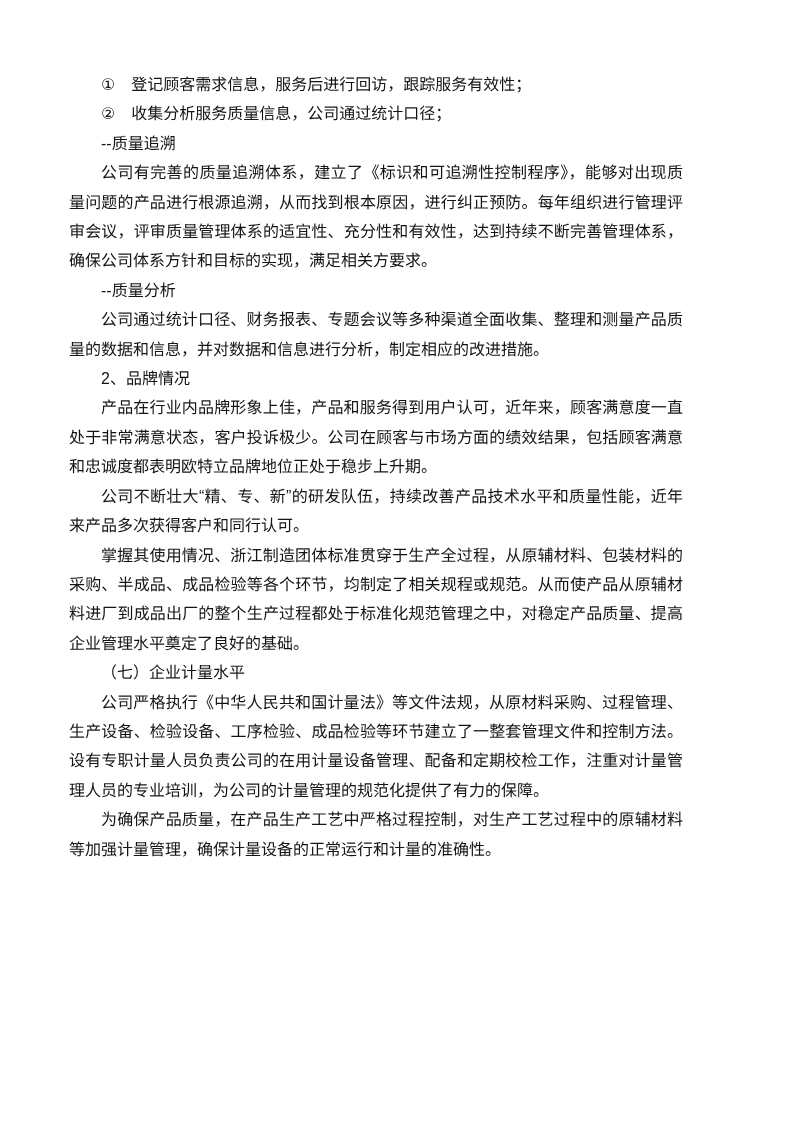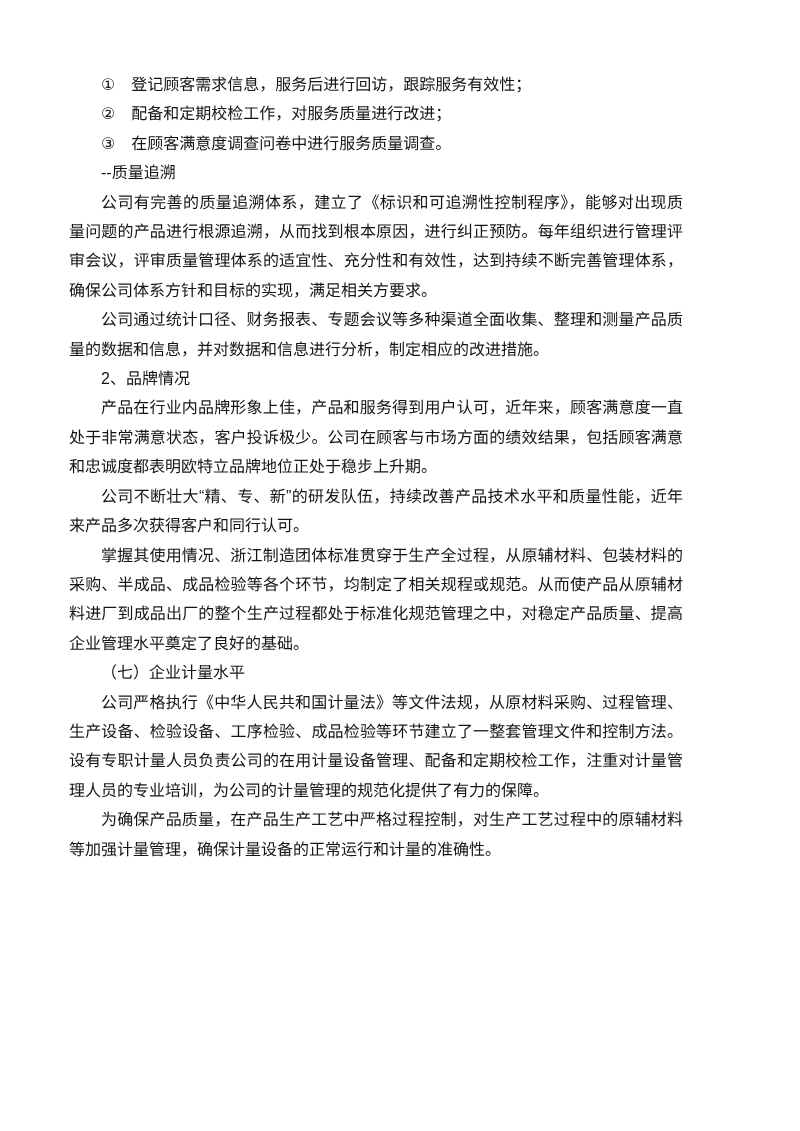--- a/index.html
+++ b/index.html
@@ -27,24 +27,24 @@
     padding: 0;
     text-indent: 2em;
     word-break: break-all;
   }
 </style>
 </head>
 <body>
 
 <div class="page">
   <p>①　登记顾客需求信息，服务后进行回访，跟踪服务有效性；</p>
-  <p>②　配备和定期校检工作，对服务质量进行改进；</p>
-  <p>③　在顾客满意度调查问卷中进行服务质量调查。</p>
+  <p>②　收集分析服务质量信息，公司通过统计口径；</p>
   <p>--质量追溯</p>
   <p>公司有完善的质量追溯体系，建立了《标识和可追溯性控制程序》，能够对出现质量问题的产品进行根源追溯，从而找到根本原因，进行纠正预防。每年组织进行管理评审会议，评审质量管理体系的适宜性、充分性和有效性，达到持续不断完善管理体系，确保公司体系方针和目标的实现，满足相关方要求。</p>
+  <p>--质量分析</p>
   <p>公司通过统计口径、财务报表、专题会议等多种渠道全面收集、整理和测量产品质量的数据和信息，并对数据和信息进行分析，制定相应的改进措施。</p>
   <p>2、品牌情况</p>
   <p>产品在行业内品牌形象上佳，产品和服务得到用户认可，近年来，顾客满意度一直处于非常满意状态，客户投诉极少。公司在顾客与市场方面的绩效结果，包括顾客满意和忠诚度都表明欧特立品牌地位正处于稳步上升期。</p>
   <p>公司不断壮大“精、专、新”的研发队伍，持续改善产品技术水平和质量性能，近年来产品多次获得客户和同行认可。</p>
   <p>掌握其使用情况、浙江制造团体标准贯穿于生产全过程，从原辅材料、包装材料的采购、半成品、成品检验等各个环节，均制定了相关规程或规范。从而使产品从原辅材料进厂到成品出厂的整个生产过程都处于标准化规范管理之中，对稳定产品质量、提高企业管理水平奠定了良好的基础。</p>
   <p>（七）企业计量水平</p>
   <p>公司严格执行《中华人民共和国计量法》等文件法规，从原材料采购、过程管理、生产设备、检验设备、工序检验、成品检验等环节建立了一整套管理文件和控制方法。设有专职计量人员负责公司的在用计量设备管理、配备和定期校检工作，注重对计量管理人员的专业培训，为公司的计量管理的规范化提供了有力的保障。</p>
   <p>为确保产品质量，在产品生产工艺中严格过程控制，对生产工艺过程中的原辅材料等加强计量管理，确保计量设备的正常运行和计量的准确性。</p>
 </div>
 

